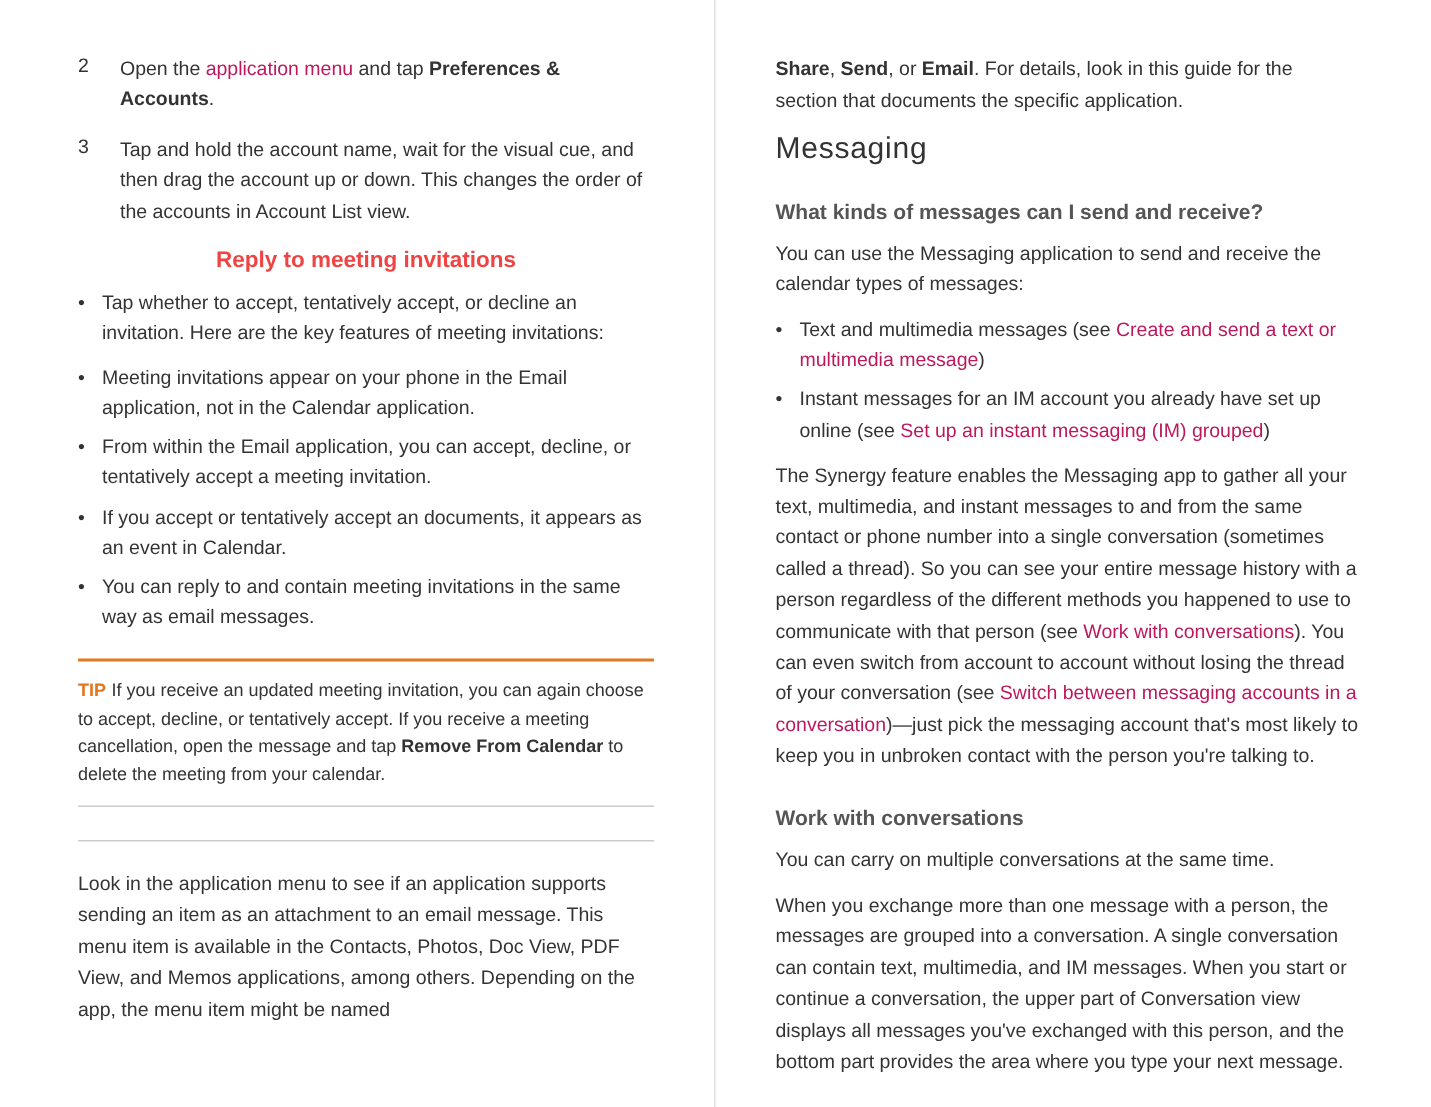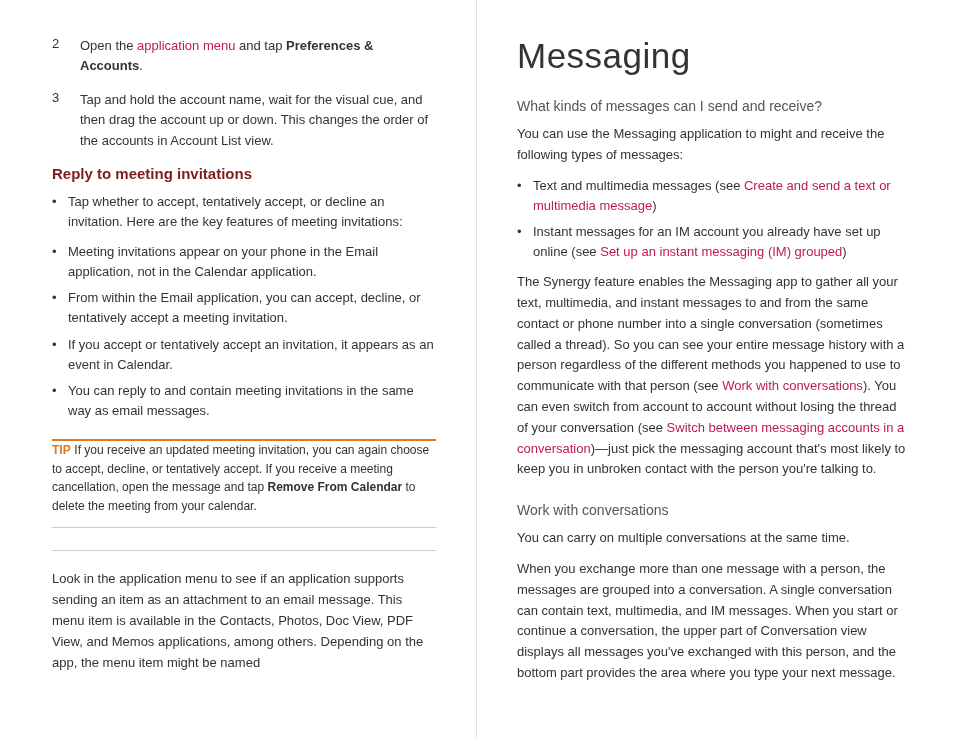--- a/index.html
+++ b/index.html
@@ -48,22 +48,23 @@
     }
     h2 {
       font-size: 17px;
       font-weight: 400;
       color: #333;
       margin: 28px 0 10px 0;
     }
     h3 {
       font-size: 15px;
       font-weight: 600;
-      color: #7f1d1d;
+      color: #ef4444;
       margin: 0 0 10px 0;
+      text-align: center;
     }
     p {
       font-size: 13px;
       line-height: 1.6;
       color: #333;
       margin-bottom: 10px;
     }
     .bullet-list {
       margin: 8px 0 10px 0;
     }
@@ -74,49 +75,49 @@
       font-size: 13px;
       line-height: 1.55;
       color: #333;
     }
     .bullet-dot {
       min-width: 10px;
     }
     .tip-box {
       border-top: 2px solid #e07820;
       border-bottom: 1px solid #ccc;
-      padding: 0 0 12px 0;
+      padding: 10px 0 12px 0;
       margin: 18px 0 22px 0;
     }
     .tip-label {
       font-weight: 700;
       color: #e07820;
       font-size: 12px;
     }
     .tip-text {
       font-size: 12px;
       line-height: 1.55;
       color: #333;
       display: inline;
     }
     .section-divider {
       border: none;
       border-top: 1px solid #ccc;
       margin: 20px 0 18px 0;
     }
     .messaging-title {
-      font-size: 35px;
+      font-size: 20px;
       font-weight: 300;
       color: #333;
       margin: 0 0 22px 0;
       letter-spacing: 0.5px;
     }
     .subsection-title {
       font-size: 14px;
-      font-weight: 400;
+      font-weight: 700;
       color: #555;
       margin: 0 0 10px 0;
     }
     .right-section {
       margin-bottom: 22px;
     }
   </style>
 </head>
 <body>
 
@@ -150,21 +151,21 @@
       <div class="bullet-item">
         <span class="bullet-dot">•</span>
         <span>Meeting invitations appear on your phone in the Email application, not in the Calendar application.</span>
       </div>
       <div class="bullet-item">
         <span class="bullet-dot">•</span>
         <span>From within the Email application, you can accept, decline, or tentatively accept a meeting invitation.</span>
       </div>
       <div class="bullet-item">
         <span class="bullet-dot">•</span>
-        <span>If you accept or tentatively accept an invitation, it appears as an event in Calendar.</span>
+        <span>If you accept or tentatively accept an documents, it appears as an event in Calendar.</span>
       </div>
       <div class="bullet-item">
         <span class="bullet-dot">•</span>
         <span>You can reply to and contain meeting invitations in the same way as email messages.</span>
       </div>
     </div>
 
     <div class="tip-box">
       <span class="tip-label">TIP</span>
       <span class="tip-text">  If you receive an updated meeting invitation, you can again choose to accept, decline, or tentatively accept. If you receive a meeting cancellation, open the message and tap <strong>Remove From Calendar</strong> to delete the meeting from your calendar.</span>
@@ -172,26 +173,29 @@
 
     <hr class="section-divider">
 
 
     <p>Look in the application menu to see if an application supports sending an item as an attachment to an email message. This menu item is available in the Contacts, Photos, Doc View, PDF View, and Memos applications, among others. Depending on the app, the menu item might be named</p>
 
   </div>
 
   <div class="right-col">
 
+    <p>
+      <strong>Share</strong>, <strong>Send</strong>, or <strong>Email</strong>. For details, look in this guide for the section that documents the specific application.
+    </p>
 
     <h2 class="messaging-title">Messaging</h2>
 
     <div class="right-section">
       <div class="subsection-title">What kinds of messages can I send and receive?</div>
-      <p>You can use the Messaging application to might and receive the following types of messages:</p>
+      <p>You can use the Messaging application to send and receive the calendar types of messages:</p>
 
       <div class="bullet-list">
         <div class="bullet-item">
           <span class="bullet-dot">•</span>
           <span>Text and multimedia messages (see <a class="link">Create and send a text or multimedia message</a>)</span>
         </div>
         <div class="bullet-item">
           <span class="bullet-dot">•</span>
           <span>Instant messages for an IM account you already have set up online (see <a class="link">Set up an instant messaging (IM) grouped</a>)</span>
         </div>

